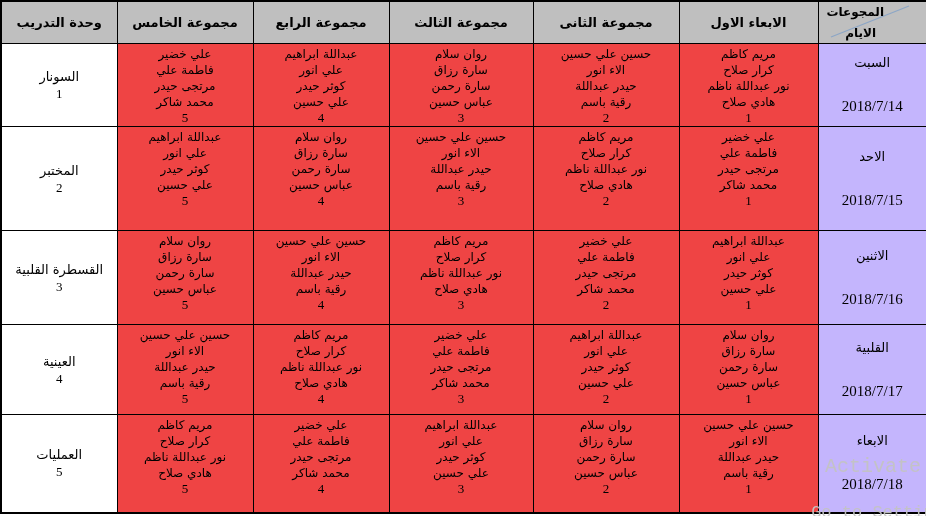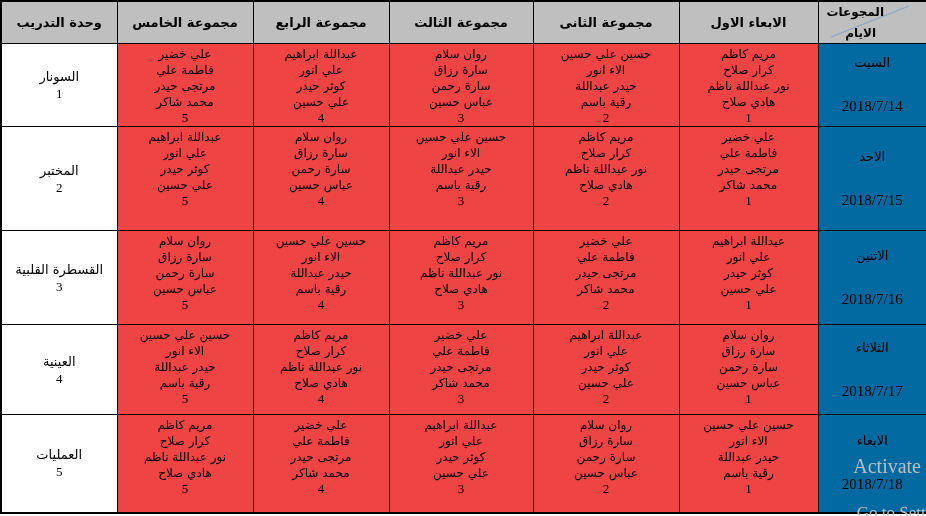--- a/index.html
+++ b/index.html
@@ -15,32 +15,32 @@
   thead th{
     background:#bfbfbf;font-size:13px;font-weight:bold;
     text-align:center;vertical-align:middle;height:41px;
   }
   th.corner{position:relative;padding:0;}
   th.corner .lbl{position:absolute;font-size:12px;font-weight:bold;white-space:nowrap;}
   th.corner .lbl-top{top:3px;right:42px;}
   th.corner .lbl-bottom{bottom:3px;right:50px;}
   th.corner svg{position:absolute;top:0;right:0;left:0;bottom:0;}
   tbody th.day{
-    background:#0369a1;font-weight:normal;text-align:center;vertical-align:middle;
+    background:#c4b5fd;font-weight:normal;text-align:center;vertical-align:middle;
   }
   .dayname{font-size:13px;}
   .daydate{font-size:15px;font-family:"Liberation Serif",serif;direction:ltr;margin-top:28px;}
   td.gcell{vertical-align:top;text-align:center;background:#ef4444;padding-top:2px;}
   .names{font-size:12px;line-height:16px;white-space:pre-line;text-align:center;}
   .num{font-size:13px;line-height:16px;text-align:center;font-family:"Liberation Serif",serif;}
   td.unit{vertical-align:middle;text-align:center;background:#fff;}
   td.unit .uname{font-size:13px;line-height:18px;}
   .watermark{
     position:absolute;direction:ltr;color:rgba(195,195,195,0.95);
-    font-family:Liberation Serif, serif;pointer-events:none;
+    font-family:Liberation Mono, monospace;pointer-events:none;
   }
   .wm1{top:455px;right:5px;font-size:20px;}
   .wm2{top:503px;right:-28px;font-size:17px;}
 </style>
 </head>
 <body>
 
 <table>
   <colgroup>
     <col style="width:109px">
@@ -199,21 +199,21 @@
 عباس حسين</div>
         <div class="num">5</div>
       </td>
       <td class="unit">
         <div class="uname">القسطرة القلبية</div>
         <div class="num">3</div>
       </td>
     </tr>
     <tr style="height:90px">
       <th class="day">
-        <div class="dayname">الثلاثاء</div>
+        <div class="dayname">القلبية</div>
         <div class="daydate">2018/7/17</div>
       </th>
       <td class="gcell">
         <div class="names">روان سلام
 سارة رزاق
 سارة رحمن
 عباس حسين</div>
         <div class="num">1</div>
       </td>
       <td class="gcell">

